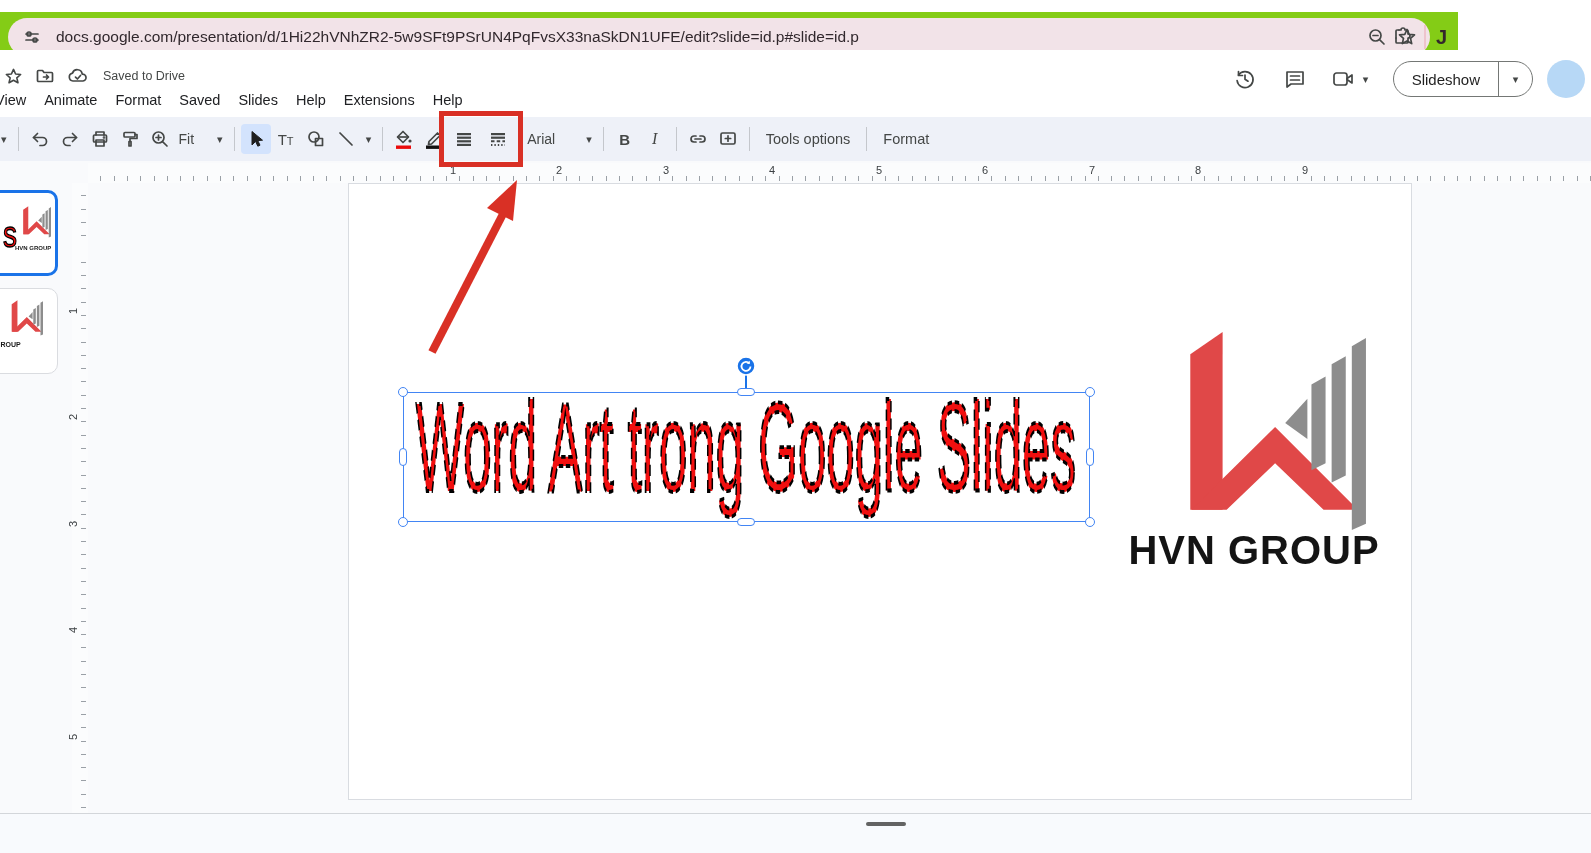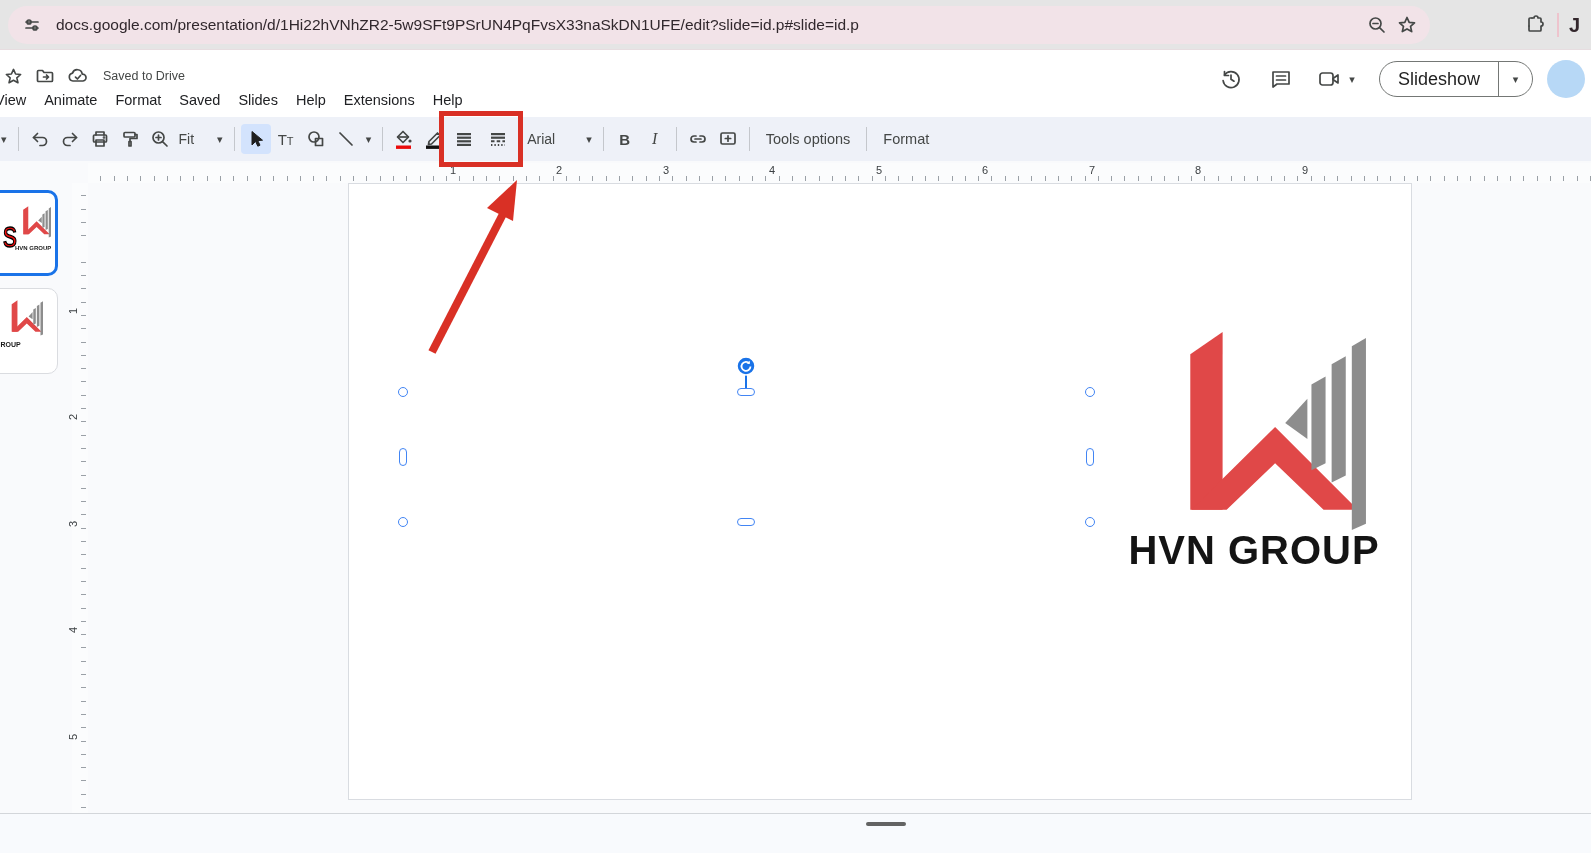--- a/index.html
+++ b/index.html
@@ -1,43 +1,43 @@
 <!DOCTYPE html>
 <html><head>
 <meta charset="utf-8">
 <style>
   * { margin:0; padding:0; box-sizing:border-box; }
   html,body { width:1591px; height:853px; overflow:hidden; background:#fff;
     font-family:"Liberation Sans", sans-serif; }
   #stage { position:relative; width:1591px; height:853px; overflow:hidden; background:#fff; }
 
   
-  .browser-bar { position:absolute; left:0; top:0; width:1591px; height:50px;
-    background:#e5e5e5; border-bottom:1px solid #e7dde0; display:flex; align-items:center; }
+  .browser-bar { position:absolute; left:0; top:12px; width:1458px; height:50px;
+    background:#84cc16; border-bottom:1px solid #e7dde0; display:flex; align-items:center; }
   .address-pill { position:absolute; left:8px; top:6px; width:1422px; height:38px;
     background:#f2e3e8; border-radius:19px; display:flex; align-items:center; }
   .addr-left-icon { margin-left:14px; }
   .url-text { margin-left:14px; font-size:15.5px; color:#31282d; white-space:nowrap;
     overflow:hidden; flex:1; }
   .addr-action { width:30px; height:30px; display:flex; align-items:center; justify-content:center; }
   .browser-right { position:absolute; right:8px; top:0; height:50px; display:flex; align-items:center; gap:10px; }
   .pink-sep { width:2px; height:24px; background:#eec4cd; }
   .profile-initial { font-size:20px; font-weight:bold; color:#33272c; width:14px; overflow:hidden; }
 
   
   .app-header { position:absolute; left:0; top:50px; width:1591px; height:67px; background:#fff; }
   .saved-row { position:absolute; left:4px; top:16px; display:flex; align-items:center; gap:12px; }
   .saved-label { font-size:12.5px; color:#444746; margin-left:2px; }
   .menu-row { position:absolute; left:-14px; top:38px; display:flex; }
   .menu-item { font-size:14.5px; color:#202124; padding:4px 9px; border-radius:4px; cursor:default; }
   .header-right { position:absolute; right:6px; top:10px; display:flex; align-items:center; gap:14px; }
   .hdr-iconbtn { width:36px; height:36px; display:flex; align-items:center; justify-content:center; border-radius:50%; }
   .slideshow-btn { display:flex; align-items:center; height:36px; border:1px solid #747775;
     border-radius:18px; background:#fff; overflow:hidden; }
-  .slideshow-label { padding:0 18px; font-size:18px; color:#1f1f1f; }
+  .slideshow-label { padding:0 18px; font-size:15px; color:#1f1f1f; }
   .slideshow-caret { width:34px; height:36px; display:flex; align-items:center; justify-content:center;
     border-left:1px solid #747775; }
   .avatar { width:38px; height:38px; border-radius:50%; background:#b7d8f6; flex:0 0 auto; }
 
   
   .toolbar { position:absolute; left:0; top:117px; width:1591px; height:44px; background:#eef1f8;
     display:flex; align-items:center; overflow:visible; }
   .tb { width:30px; height:30px; display:flex; align-items:center; justify-content:center;
     border-radius:4px; flex:0 0 auto; position:relative; }
   .tb.sel { background:#d3e3fd; }
@@ -381,20 +381,25 @@
     </div>
     <div class="thumb thumb2">
       <svg width="36" height="38" viewBox="0 0 200 210" style="position:absolute;left:58px;top:10px">
         <use href="#hvnlogo"></use>
       </svg>
       <span class="thumb-logo-text" style="left:46px;top:52px;font-size:7px">GROUP</span>
     </div>
 
     <div class="canvas"></div>
 
+    <div class="wordart-box">
+      <svg width="684" height="127" viewBox="0 0 684 80" preserveAspectRatio="none" style="position:absolute;left:0;top:0;overflow:visible">
+        <text x="342" y="62" text-anchor="middle" font-family="Liberation Sans, sans-serif" font-size="80" textLength="660" lengthAdjust="spacingAndGlyphs" fill="#f10f0f" stroke="#000000" stroke-width="2.4" stroke-dasharray="7 4">Word Art trong Google Slides</text>
+      </svg>
+    </div>
     <div class="rot-stem"></div>
     <span class="rot-knob">
       <svg width="22" height="22" viewBox="0 0 22 22">
         <circle cx="11" cy="11" r="9" fill="#1a73e8" stroke="#fff" stroke-width="1.5"></circle>
         <path d="M14.5 8.5a4.5 4.5 0 1 0 1 3" fill="none" stroke="#fff" stroke-width="1.8"></path>
         <path d="M14.8 5.8 14.6 9 11.5 8.6Z" fill="#fff"></path>
       </svg>
     </span>
     <div class="handle h-circ" style="left:398px;top:226px"></div>
     <div class="handle h-circ" style="left:1085px;top:226px"></div>

